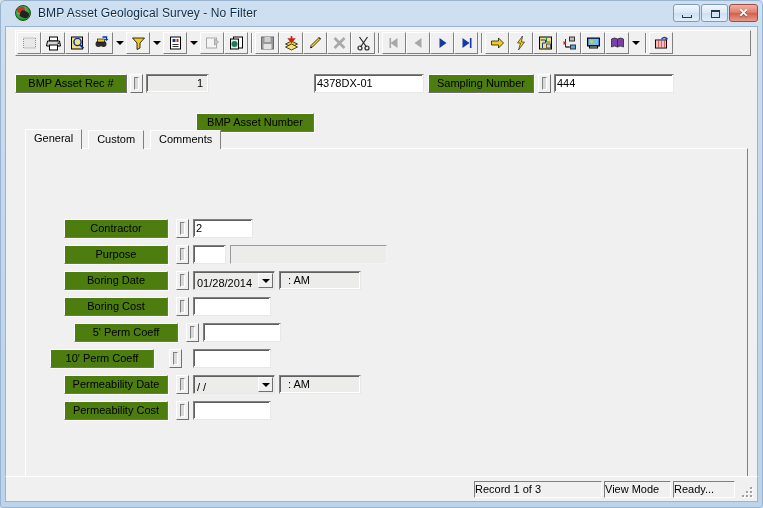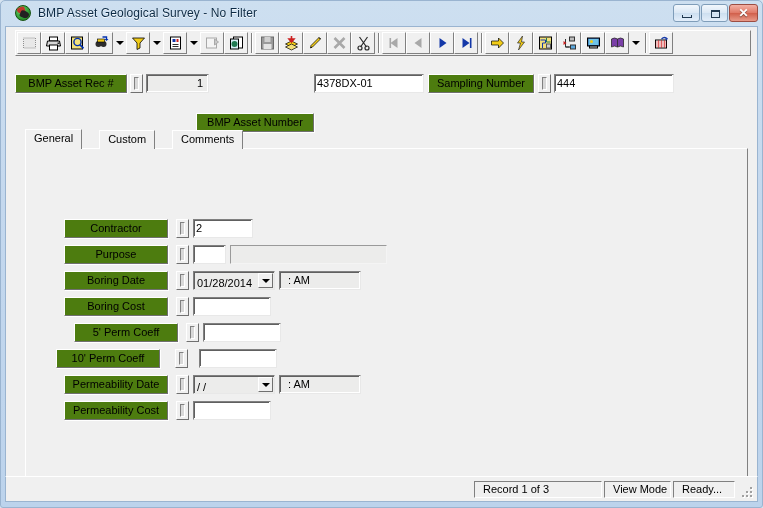--- a/index.html
+++ b/index.html
@@ -286,21 +286,21 @@
   .tab {
     box-sizing: border-box;
     height: 19px;
     padding: 0 8px;
     line-height: 17px;
     font-size: 11px;
     background: #f0f0f0;
     border: 1px solid #ffffff;
     border-right-color: #808080;
     border-bottom: none;
-    margin-right: 17px;
+    margin-right: 6px;
     color: #000;
     cursor: default;
     white-space: nowrap;
     text-align: right;
   }
   .tab.active {
     background: #f0f0f0;
     height: 20px;
     border-top-color: #ffffff;
     border-left-color: #ffffff;
@@ -374,21 +374,21 @@
     height: 17px;
     box-sizing: border-box;
     background: #f0f0f0;
     border: 1px solid;
     border-top-color: #808080;
     border-left-color: #808080;
     border-right-color: #ffffff;
     border-bottom-color: #ffffff;
     font-size: 11px;
     line-height: 15px;
-    padding-left: 8px;
+    padding-left: 0;
     color: #000;
     white-space: nowrap;
     overflow: hidden;
   }
   .grip {
     position: absolute;
     right: 3px; bottom: 2px;
     width: 14px; height: 14px;
   }
   .grip i {
@@ -678,21 +678,21 @@
         <div class="lookup"></div>
         <div class="tfield" style="width:78px;"></div>
       </div>
 
       <div class="frow" style="left:38px; top:173px;margin-left:10px;">
         <div class="lblbtn">5' Perm Coeff</div>
         <div class="lookup"></div>
         <div class="tfield" style="width:78px;"></div>
       </div>
 
-      <div class="frow" style="left:30px; top:199px;gap:7px;">
+      <div class="frow" style="left:24px; top:199px;gap:7px;">
         <div class="lblbtn">10' Perm Coeff</div>
         <div class="lookup"></div>
         <div class="tfield" style="width:78px;"></div>
       </div>
 
       <div class="frow" style="left:38px; top:225px;">
         <div class="lblbtn">Permeability Date</div>
         <div class="lookup"></div>
         <div class="combo" style="width:82px; margin-left:4px;">
           <span>/  /</span>

